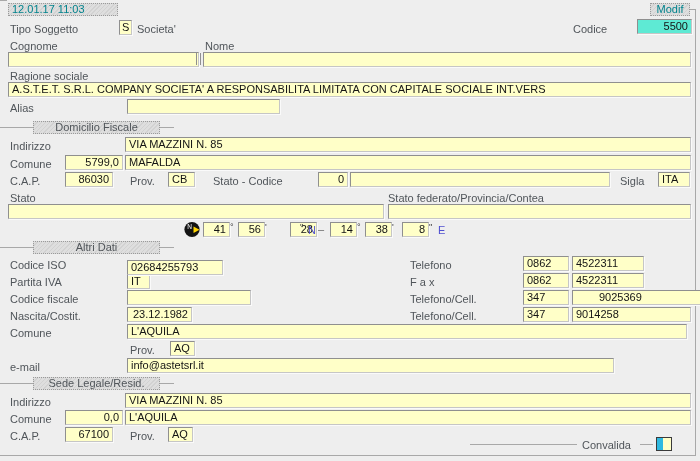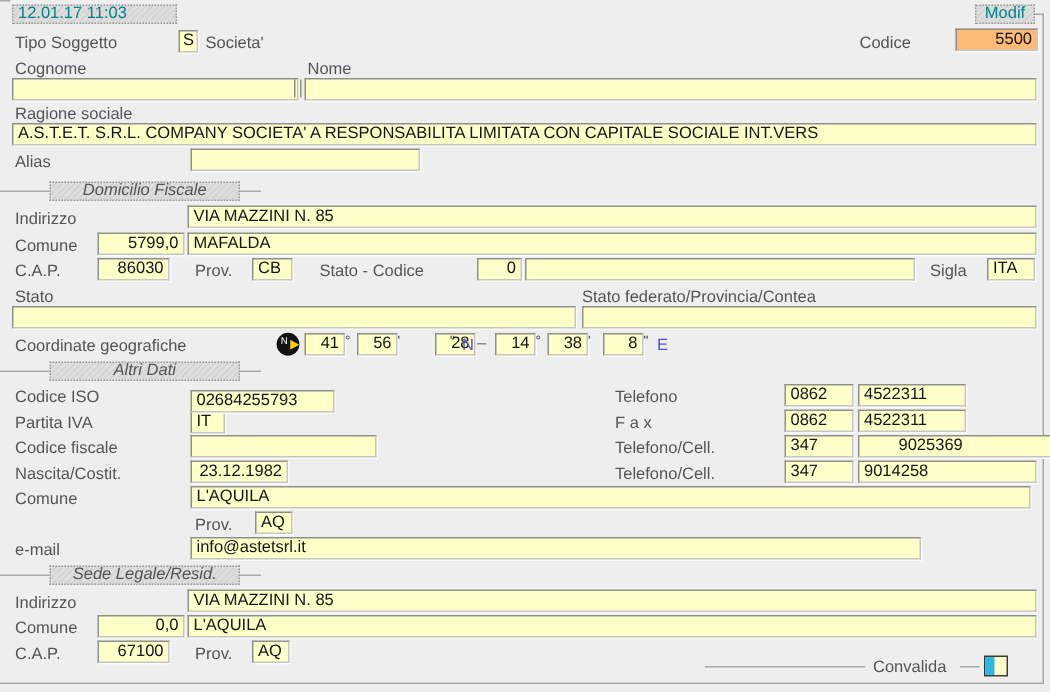--- a/index.html
+++ b/index.html
@@ -9,31 +9,31 @@
   }
   .abs{position:absolute;}
   .lbl{position:absolute;color:#50555a;white-space:nowrap;line-height:12px;}
   .fld{
     position:absolute;height:13px;background:#ffffc8;
     border:1px solid;border-color:#8f8f8f #c6c6c6 #c6c6c6 #8f8f8f;
     box-shadow:1px 1px 0 #fafafa;
     padding:0 3px;line-height:13px;color:#141414;white-space:nowrap;overflow:hidden;
   }
   .fld.num{text-align:right;}
-  .fld.white{background:#fdba74;}
+  .fld.white{background:#5eead4;}
   .gbox{
     position:absolute;height:11px;
     background:repeating-linear-gradient(135deg,#dedede 0px,#dedede 2px,#d2d2d2 2px,#d2d2d2 3px);
     border:1px dotted #9a9a9a;line-height:11px;white-space:nowrap;
   }
   .teal{color:#00828c;}
   .dark{color:#46494d;}
   .line{position:absolute;background:#a8a8a8;height:1px;}
   .vline{position:absolute;background:#a8a8a8;width:1px;}
-  .sec-title{font-style:italic;color:#50555a;display:block;text-align:center;}
+  .sec-title{color:#50555a;display:block;text-align:center;}
   .dir{position:absolute;color:#4f4fd0;line-height:15px;}
   .sym{position:absolute;font-size:9px;color:#3a3a3a;line-height:9px;}
   .sep{position:absolute;width:3px;height:12px;border-left:1px solid #8f8f8f;border-right:1px solid #8f8f8f;}
   .convbox{position:absolute;width:14px;height:12px;border:1px solid #3a3a3a;background:#ffffc8;}
   .convbox .half{position:absolute;left:0;top:0;width:6px;height:12px;background:#2fb9e0;}
 </style>
 </head>
 <body>
 
 <div id="screen">
@@ -85,21 +85,20 @@
   <div class="fld num" style="left:318px;top:172px;width:22px;">0</div>
   <div class="fld" style="left:350px;top:172px;width:252px;"></div>
   <div class="lbl" style="left:620px;top:175px;">Sigla</div>
   <div class="fld" style="left:658px;top:172px;width:24px;">ITA</div>
 
   <div class="lbl" style="left:10px;top:192px;">Stato</div>
   <div class="lbl" style="left:388px;top:192px;">Stato federato/Provincia/Contea</div>
   <div class="fld" style="left:8px;top:204px;width:368px;"></div>
   <div class="fld" style="left:388px;top:204px;width:295px;"></div>
 
-  <div class="lbl" style="left:10px;top:225px;">Coordinate geografiche</div>
   <div class="abs" style="left:184px;top:221px;width:17px;height:17px;">
     <svg width="17" height="17" viewBox="0 0 17 17">
       <circle cx="8" cy="8.5" r="7.6" fill="#131313"></circle>
       <text x="3.2" y="8.2" font-size="6.5" fill="#ffffff" font-family="Liberation Sans, sans-serif">N</text>
       <path d="M9.5 5.5 L15.5 8.8 L9.5 12 Z" fill="#ffd400"></path>
     </svg>
   </div>
   <div class="fld num" style="left:203px;top:222px;width:19px;">41</div>
   <div class="sym" style="left:230px;top:223px;">°</div>
   <div class="fld num" style="left:238px;top:222px;width:19px;">56</div>

